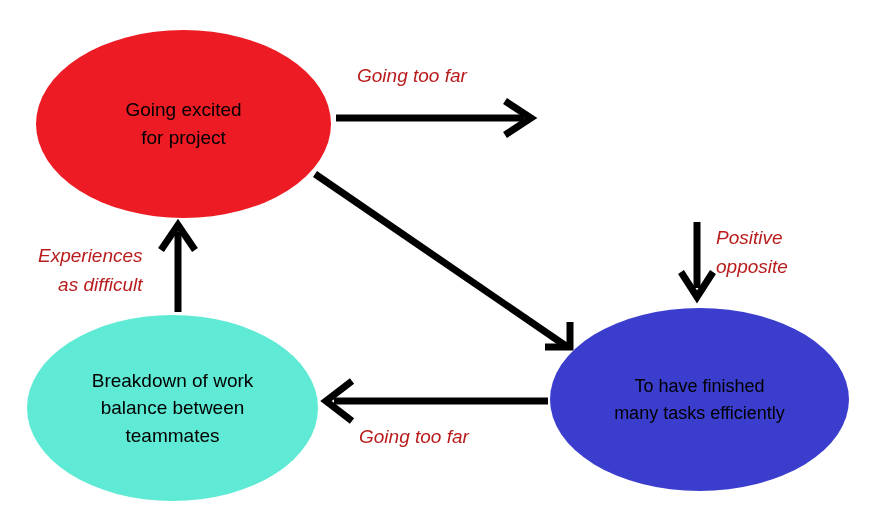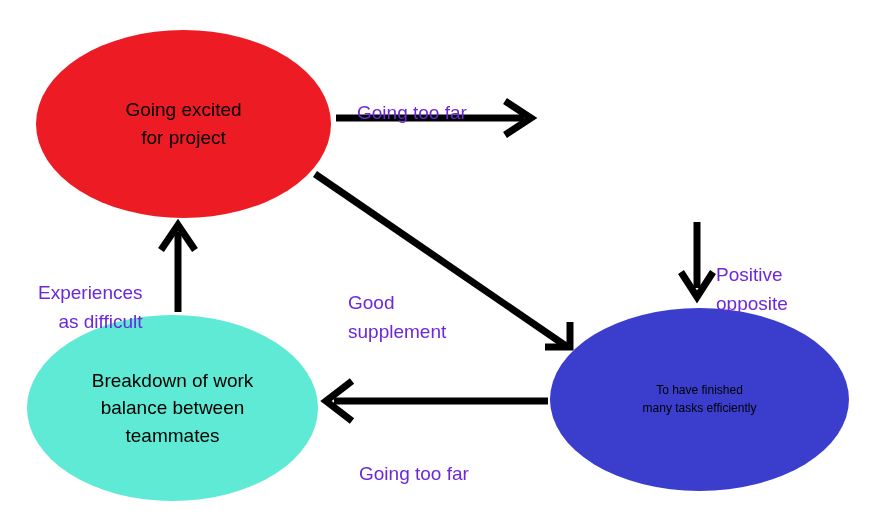--- a/index.html
+++ b/index.html
@@ -38,30 +38,30 @@
     z-index: 2;
   }
   .node .node-label {
     white-space: pre-line;
     padding: 0 10px;
   }
   #node-red    { left: 36px;  top: 30px;  width: 295px; height: 188px; background: #ED1C24; }
   #node-green  { left: 537px; top: 33px;  width: 297px; height: 184px; background: #22B14C; }
   #node-yellow { left: 27px;  top: 315px; width: 291px; height: 186px; background: #5eead4; }
   #node-blue   { left: 550px; top: 308px; width: 299px; height: 183px; background: #3B3ECD; }
-  #node-blue .node-label { font-size: 12px; }
+  #node-blue .node-label { font-size: 18px; }
 
   .edge-label {
     position: absolute;
+    font-style: italic;
     font-size: 19px;
-    color: #6d28d9;
+    color: #b91c1c;
     line-height: 1.5;
     white-space: pre-line;
     z-index: 3;
-    margin-top: 37px;
   }
   #label-top-going    { left: 357px; top: 62px; }
   #label-positive     { left: 716px; top: 224px; }
   #label-experiences  { left: 38px;  top: 242px; text-align: right; }
   #label-supplement   { left: 348px; top: 252px; }
   #label-bottom-going { left: 359px; top: 423px; }
 </style>
 </head>
 <body>
 
@@ -110,21 +110,19 @@
     <span class="node-label">Breakdown of work
 balance between
 teammates</span>
   </div>
 
   <div class="edge-label" id="label-top-going">Going too far</div>
 
   <div class="edge-label" id="label-positive">Positive
 opposite</div>
 
-  <div class="edge-label" id="label-supplement">Good
-supplement</div>
 
   <div class="edge-label" id="label-bottom-going">Going too far</div>
 
   <div class="edge-label" id="label-experiences">Experiences
 as difficult</div>
 
 </div>
 
 </body></html>

